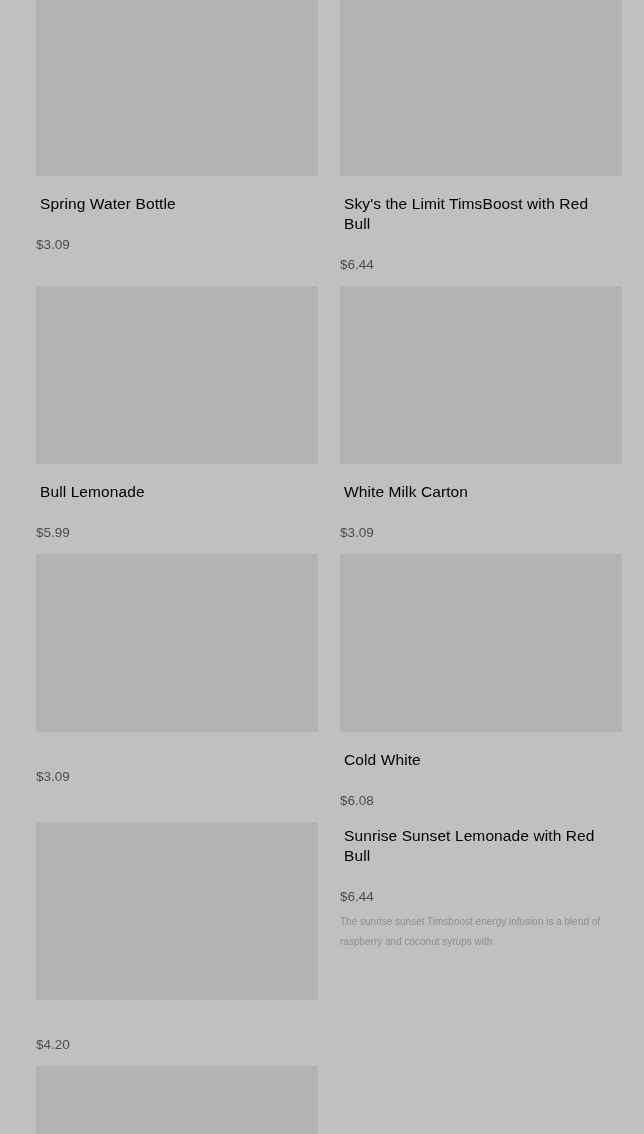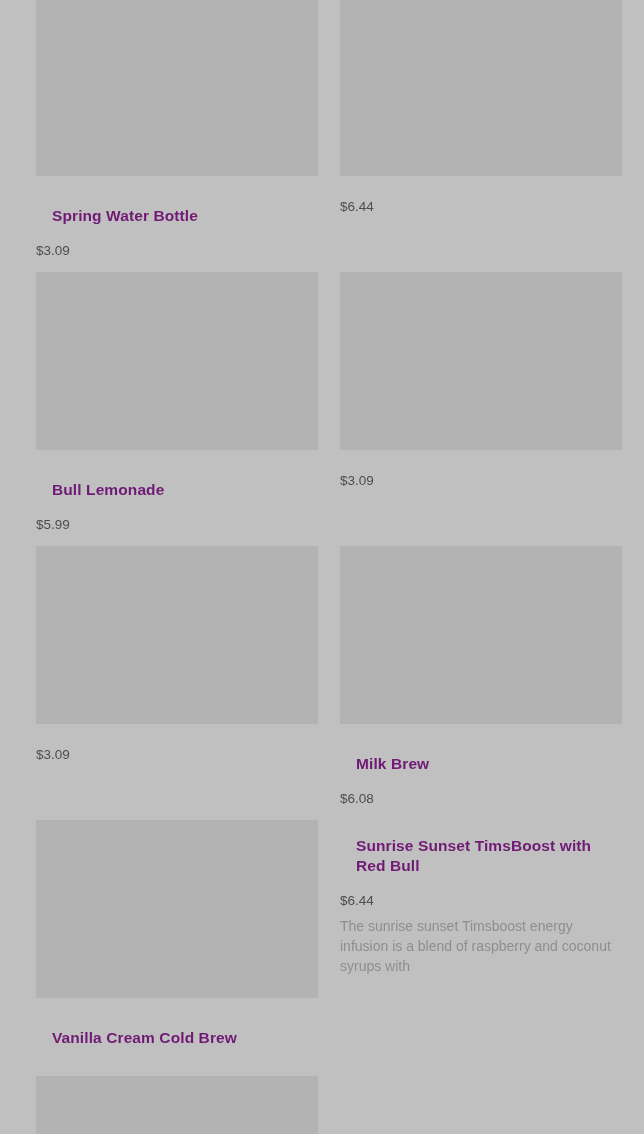--- a/index.html
+++ b/index.html
@@ -47,36 +47,36 @@
   }
 
   .product-info {
     padding-top: 14px;
     padding-bottom: 12px;
   }
 
   .product-name {
     font-size: 15.5px;
     line-height: 20px;
-    font-weight: 700;
-    color: #701a75;
+    font-weight: 400;
+    color: #000000;
     letter-spacing: 0.1px;
-    margin: 16px;
+    margin: 4px;
   }
 
   .product-price {
     font-size: 13.5px;
     line-height: 18px;
     color: #4d4d4d;
-    margin: 8px 0 0 0;
+    margin: 22px 0 0 0;
     font-weight: 400;
   }
 
   .product-desc {
-    font-size: 14px;
+    font-size: 10px;
     line-height: 20px;
     color: #8e8e8e;
     margin: 6px 0 0 0;
     font-weight: 400;
   }
 </style>
 </head>
 <body>
 
 <div class="product-grid">
@@ -85,65 +85,67 @@
     <div class="product-thumb thumb-tall" style="height:176px;margin-top:0;"></div>
     <div class="product-info">
       <p class="product-name">Spring Water Bottle</p>
       <p class="product-price">$3.09</p>
     </div>
   </div>
 
   <div class="product-card">
     <div class="product-thumb thumb-tall" style="height:176px;margin-top:0;"></div>
     <div class="product-info">
+      <p class="product-name">Sky's the Limit TimsBoost with Red Bull</p>
       <p class="product-price">$6.44</p>
     </div>
   </div>
 
 
   <div class="product-card">
     <div class="product-thumb thumb-std"></div>
     <div class="product-info">
       <p class="product-name">Bull Lemonade</p>
       <p class="product-price">$5.99</p>
     </div>
   </div>
 
   <div class="product-card">
     <div class="product-thumb thumb-std"></div>
     <div class="product-info">
+      <p class="product-name">White Milk Carton</p>
       <p class="product-price">$3.09</p>
     </div>
   </div>
 
   <div class="product-card">
     <div class="product-thumb thumb-std"></div>
     <div class="product-info">
       <p class="product-price">$3.09</p>
     </div>
   </div>
 
   <div class="product-card">
     <div class="product-thumb thumb-std"></div>
     <div class="product-info">
-      <p class="product-name">Milk Brew</p>
+      <p class="product-name">Cold White</p>
       <p class="product-price">$6.08</p>
     </div>
   </div>
 
   <div class="product-card">
     <div class="product-thumb thumb-std"></div>
     <div class="product-info">
-      <p class="product-name">Vanilla Cream Cold Brew</p>
+      <p class="product-price">$4.20</p>
     </div>
   </div>
 
   <div class="product-card">
     <div class="product-info" style="padding-top:0;">
-      <p class="product-name">Sunrise Sunset TimsBoost with Red Bull</p>
+      <p class="product-name">Sunrise Sunset Lemonade with Red Bull</p>
       <p class="product-price">$6.44</p>
       <p class="product-desc">The sunrise sunset Timsboost energy infusion is a blend of raspberry and coconut syrups with</p>
     </div>
   </div>
 
   <div class="product-card">
     <div class="product-thumb" style="height:92px;"></div>
   </div>
 
 </div>

